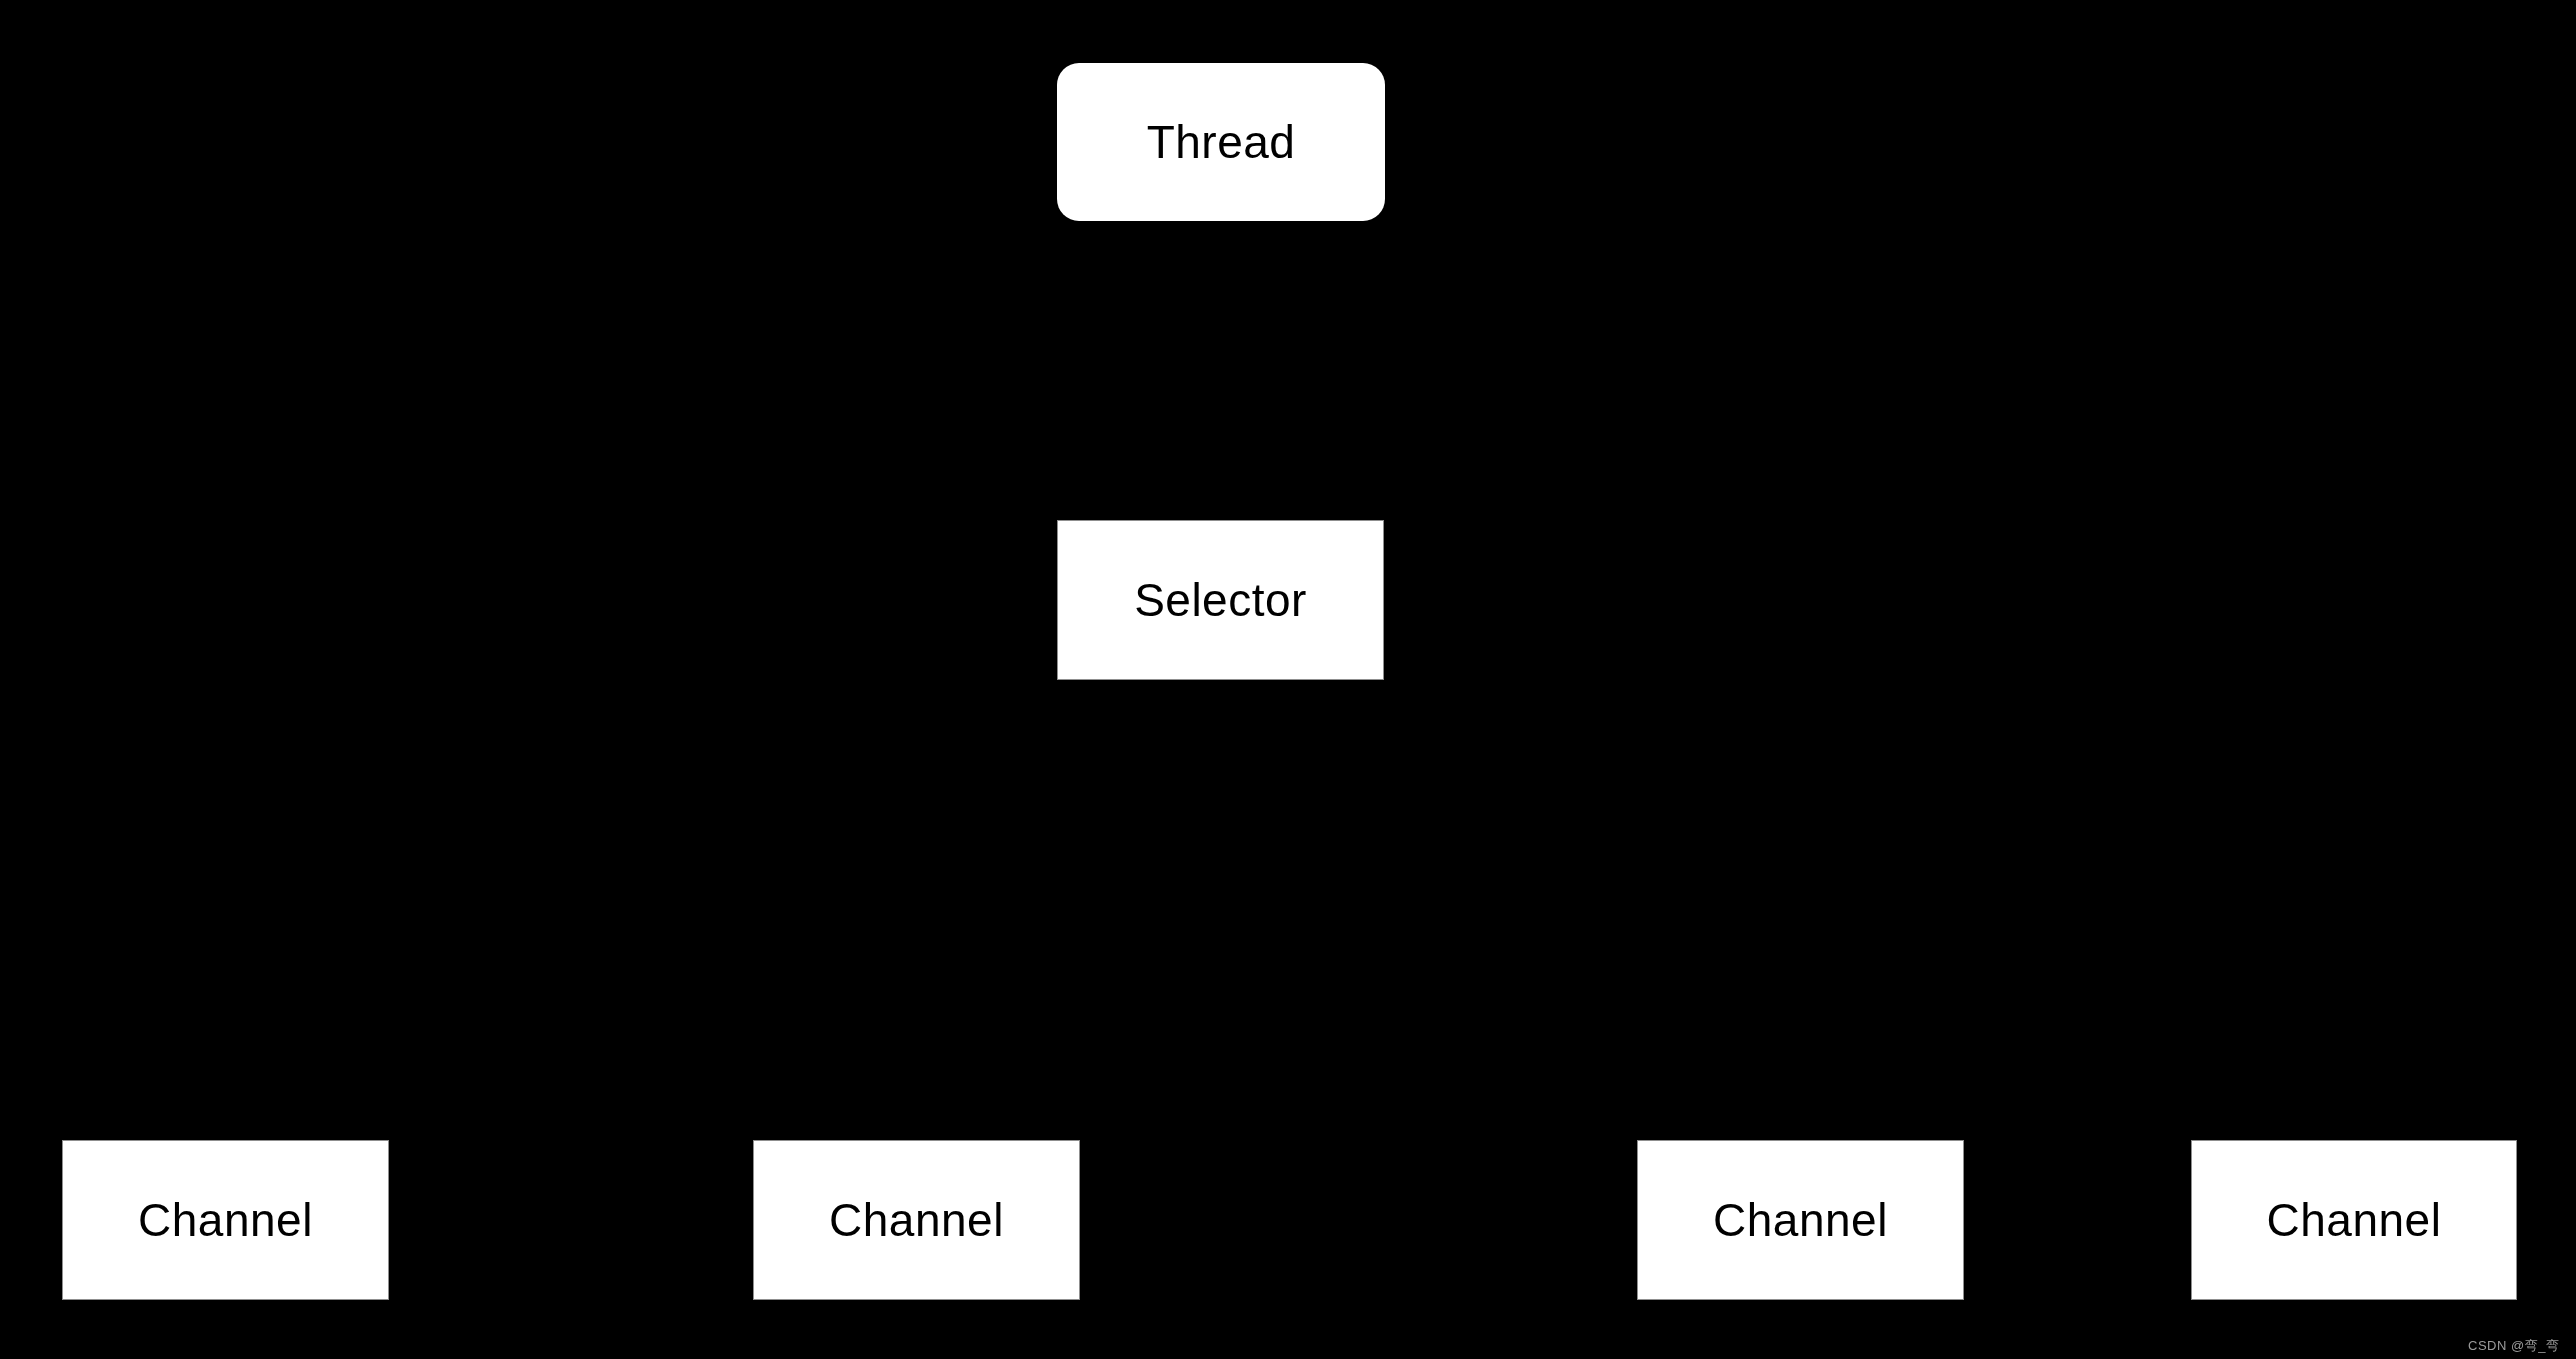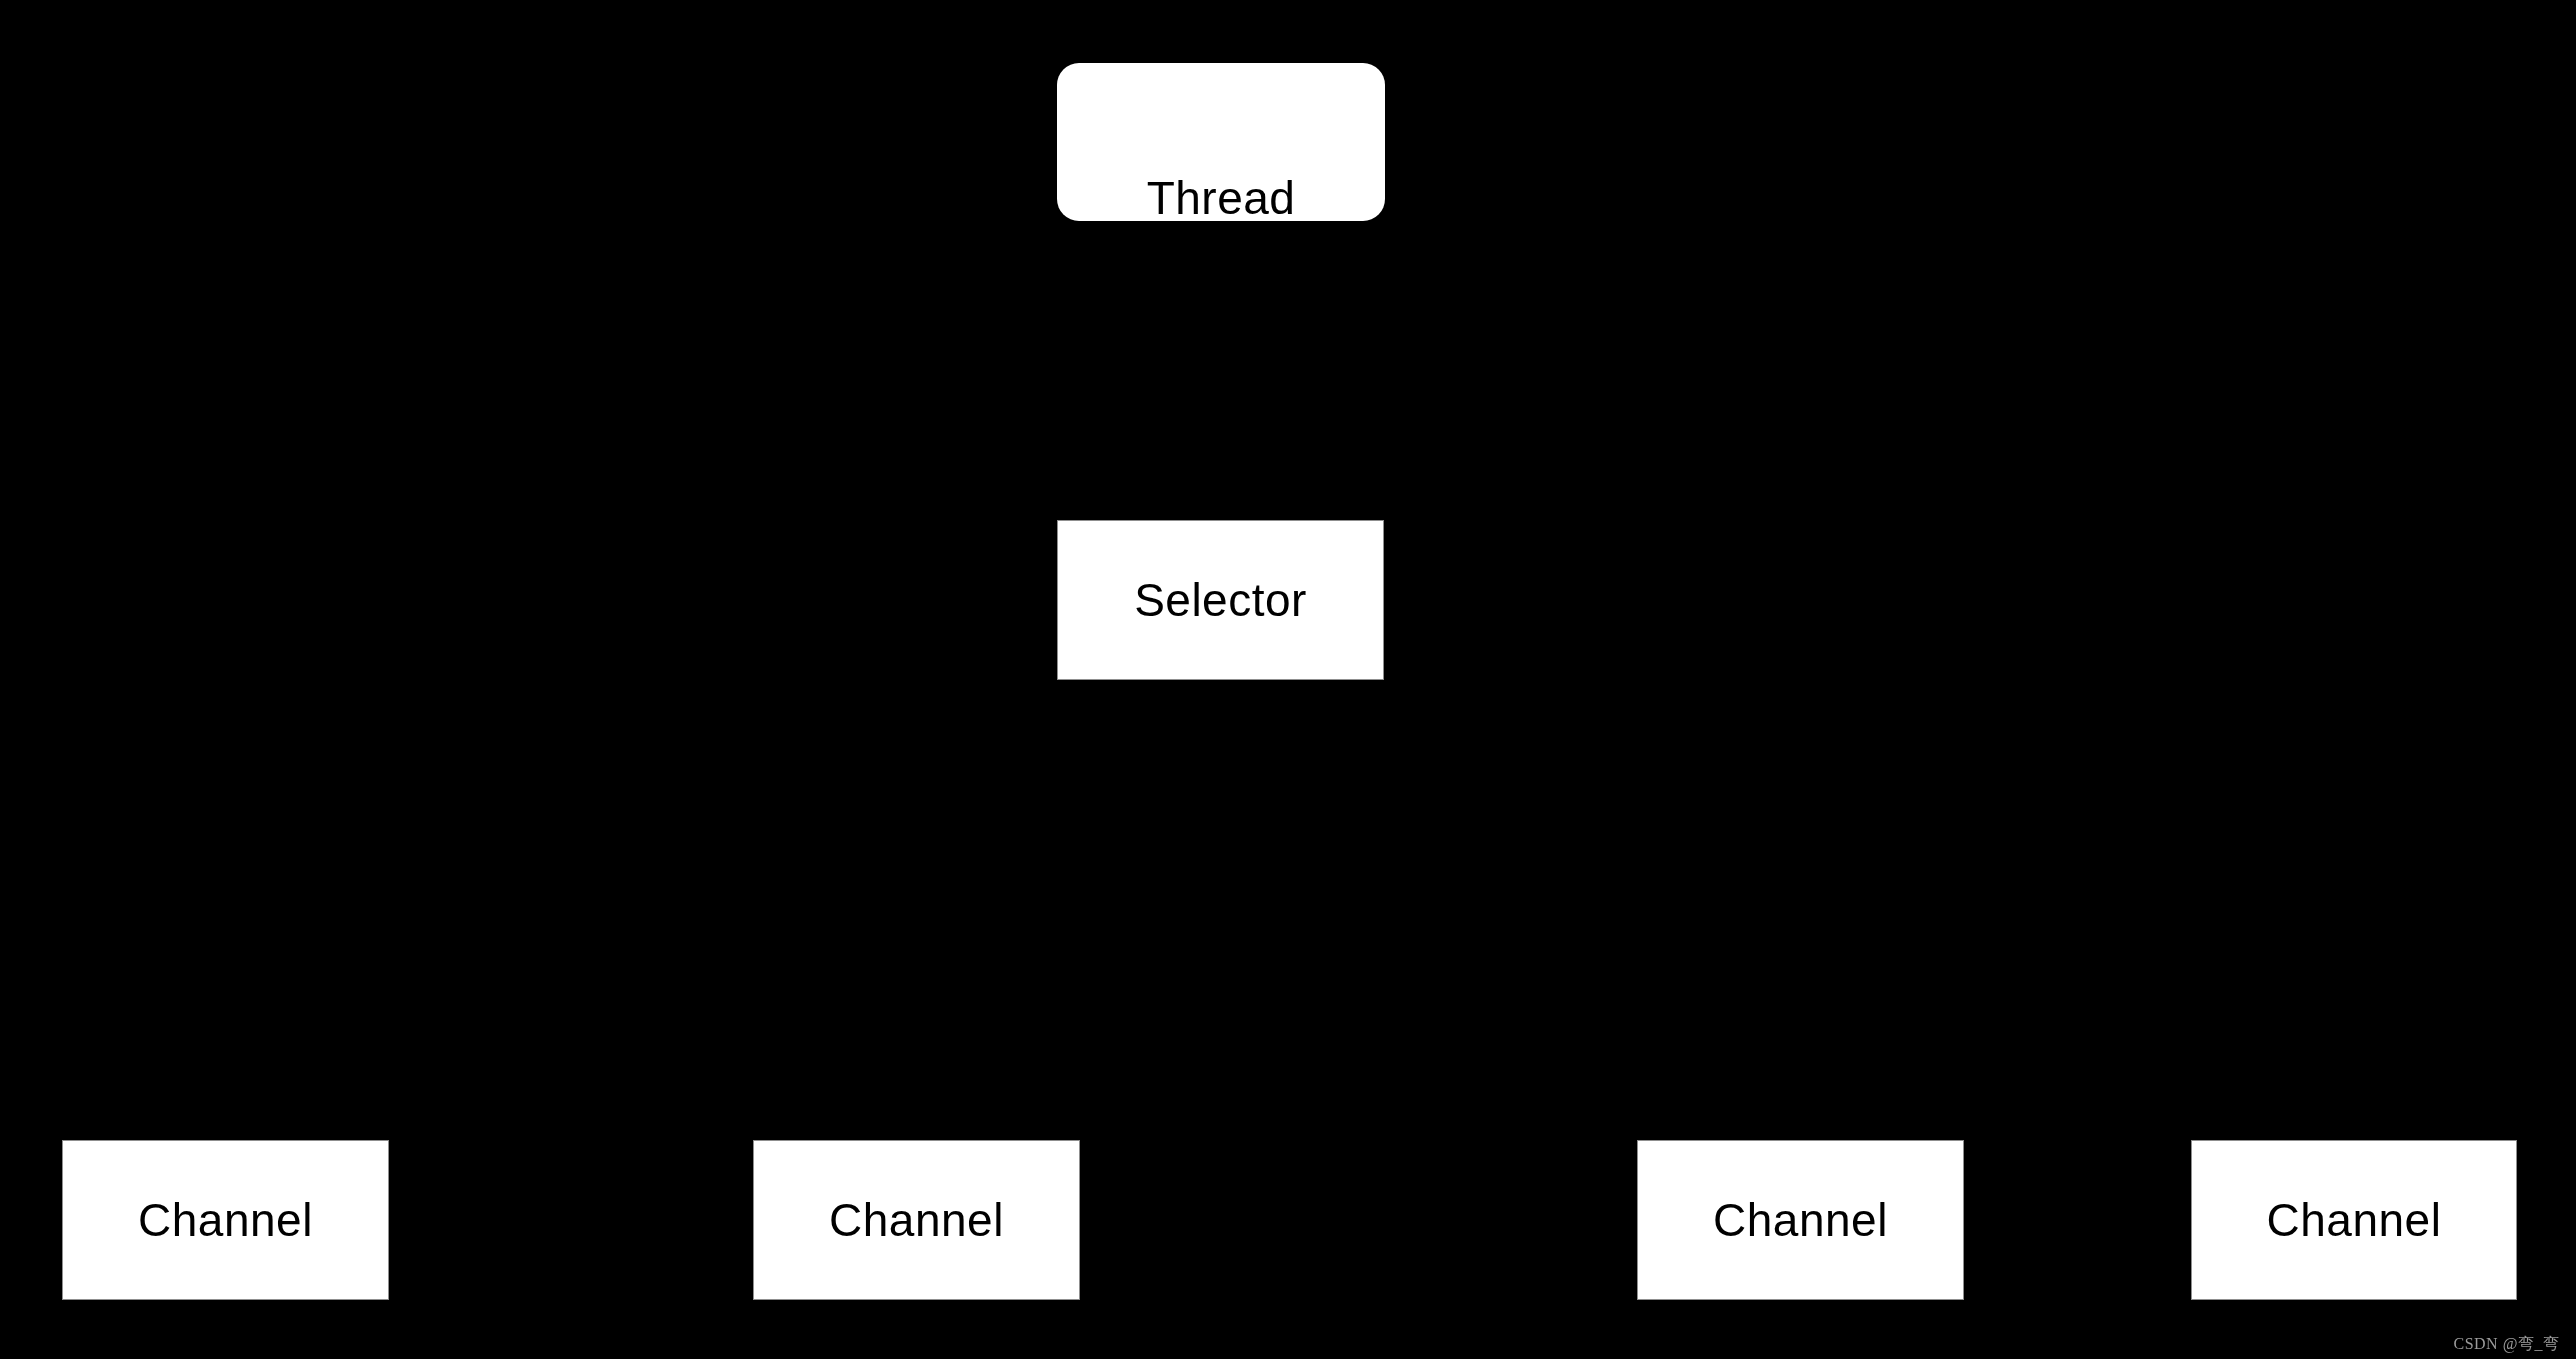--- a/index.html
+++ b/index.html
@@ -22,39 +22,37 @@
     color: #000000;
     display: flex;
     align-items: center;
     justify-content: center;
     font-size: 46px;
     line-height: 1;
     letter-spacing: 0.5px;
   }
   .node--rounded {
     border-radius: 22px;
-    align-items: flex-end;
   }
   .node--bordered {
     border: 1.8px solid #8f8f8f;
   }
   #node-thread    { left: 1057px; top: 63px;   width: 328px; height: 158px; }
   #node-selector  { left: 1057px; top: 520px;  width: 327px; height: 160px; }
   #node-channel-1 { left: 62px;   top: 1140px; width: 327px; height: 160px; }
   #node-channel-2 { left: 753px;  top: 1140px; width: 327px; height: 160px; }
   #node-channel-3 { left: 1637px; top: 1140px; width: 327px; height: 160px; }
   #node-channel-4 { left: 2191px; top: 1140px; width: 326px; height: 160px; }
   .watermark {
     position: absolute;
     right: 16.6px;
     bottom: 5.5px;
-    font-size: 16px;
+    font-size: 13px;
     color: #9b9b9b;
     letter-spacing: 0.5px;
-    font-family: Liberation Serif, serif;
   }
 </style>
 </head>
 <body>
 
 <div class="canvas">
 
   <div class="node node--rounded" id="node-thread">
     <span>Thread</span>
   </div>

